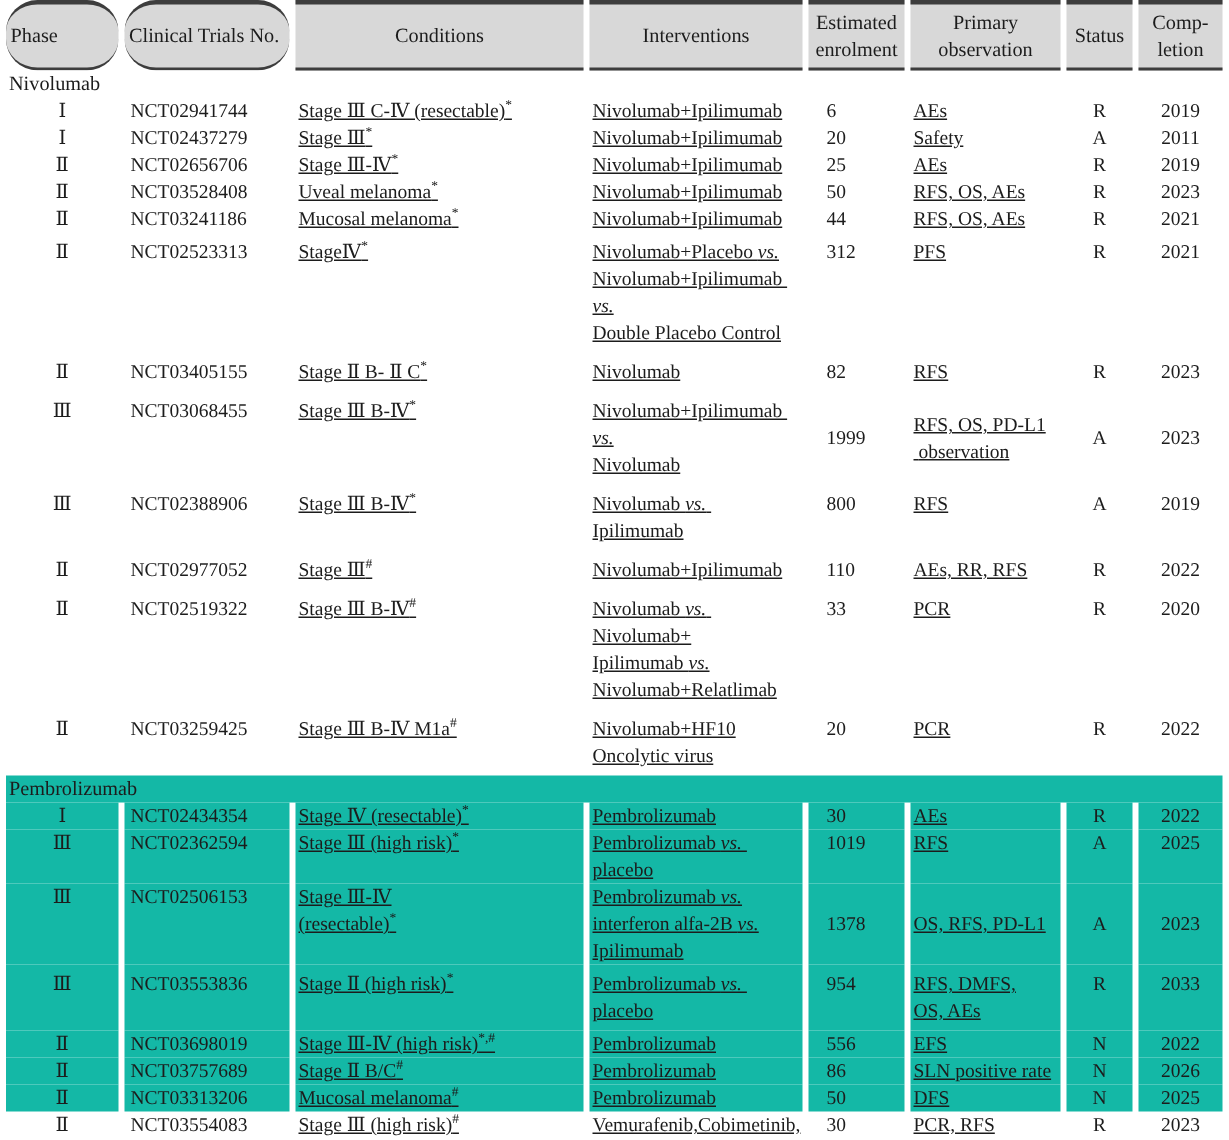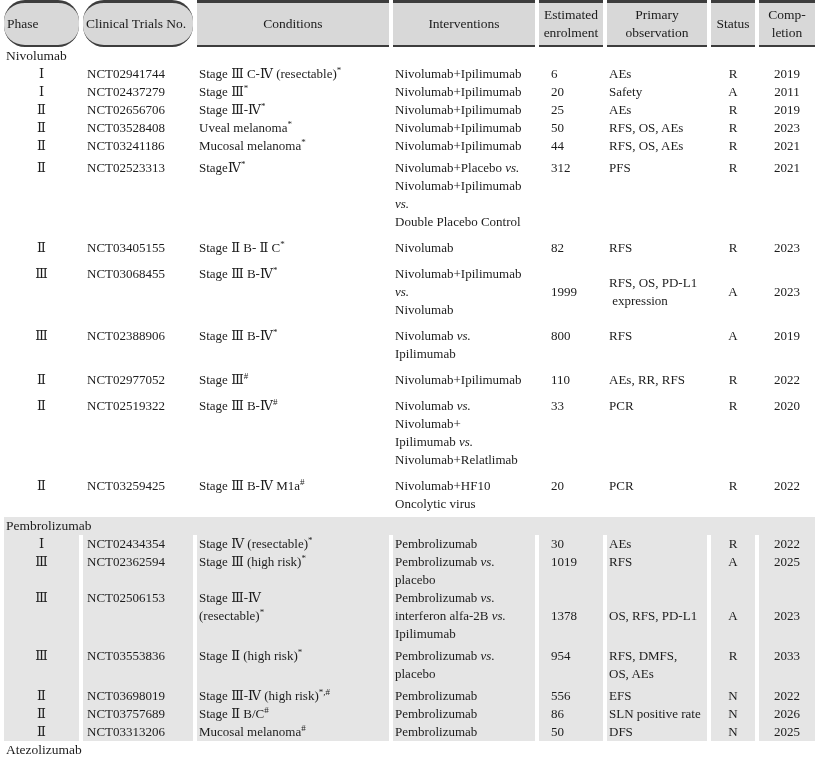--- a/index.html
+++ b/index.html
@@ -35,32 +35,32 @@
     font-size: 13.5px;
     text-align: center;
     vertical-align: middle;
     padding: 3px 1px;
   }
   th.h-left { text-align: left; padding-left: 3px; border-radius: 21px; }
   td {
     vertical-align: top;
     padding: 0 2px;
   }
-  tr.shaded td { background: #e5e5e5; }
+  tr.shaded td { background: #14b8a6; }
   tr.section-row td {
     text-align: left;
     padding-left: 2px;
     font-size: 13.5px;
   }
   tr.spaced td { padding-top: 4px; padding-bottom: 4px; }
   tr.vmid td.vcell { vertical-align: middle; }
   tbody tr:last-child td { border-bottom: 2px solid #3d3d3d; }
   .c-phase { text-align: center; }
   .c-nct { padding-left: 4px; }
-  .c-cond, .c-interv, .c-primary { white-space: pre-wrap; }
+  .c-cond, .c-interv, .c-primary { white-space: pre-wrap; text-decoration: underline; }
   .c-enrol { padding-left: 12px; }
   .c-status, .c-compl { text-align: center; }
   sup.cond-sup {
     font-size: 9px;
     line-height: 0;
     vertical-align: super;
   }
   i { font-style: italic; text-align: center; }
 </style>
 </head>
@@ -168,21 +168,21 @@
           <td class="c-compl vcell">2023</td>
         </tr>
         <tr class="data-row spaced vmid">
           <td class="c-phase">Ⅲ</td>
           <td class="c-nct">NCT03068455</td>
           <td class="c-cond">Stage Ⅲ B-Ⅳ<sup class="cond-sup">*</sup></td>
           <td class="c-interv vcell">Nivolumab+Ipilimumab <i>vs.</i>
 Nivolumab</td>
           <td class="c-enrol vcell">1999</td>
           <td class="c-primary vcell">RFS, OS, PD-L1
- expression</td>
+ observation</td>
           <td class="c-status vcell">A</td>
           <td class="c-compl vcell">2023</td>
         </tr>
         <tr class="data-row spaced">
           <td class="c-phase">Ⅲ</td>
           <td class="c-nct">NCT02388906</td>
           <td class="c-cond">Stage Ⅲ B-Ⅳ<sup class="cond-sup">*</sup></td>
           <td class="c-interv vcell">Nivolumab <i>vs.</i> Ipilimumab</td>
           <td class="c-enrol vcell">800</td>
           <td class="c-primary vcell">RFS</td>
@@ -292,23 +292,20 @@
         <tr class="data-row shaded">
           <td class="c-phase">Ⅱ</td>
           <td class="c-nct">NCT03313206</td>
           <td class="c-cond">Mucosal melanoma<sup class="cond-sup">#</sup></td>
           <td class="c-interv vcell">Pembrolizumab</td>
           <td class="c-enrol vcell">50</td>
           <td class="c-primary vcell">DFS</td>
           <td class="c-status vcell">N</td>
           <td class="c-compl vcell">2025</td>
         </tr>
-        <tr class="section-row">
-          <td class="c-section" colspan="8">Atezolizumab</td>
-        </tr>
         <tr class="data-row">
           <td class="c-phase">Ⅱ</td>
           <td class="c-nct">NCT03554083</td>
           <td class="c-cond">Stage Ⅲ (high risk)<sup class="cond-sup">#</sup></td>
           <td class="c-interv vcell">Vemurafenib,Cobimetinib,
 Atezolizumab</td>
           <td class="c-enrol vcell">30</td>
           <td class="c-primary vcell">PCR, RFS</td>
           <td class="c-status vcell">R</td>
           <td class="c-compl vcell">2023</td>

